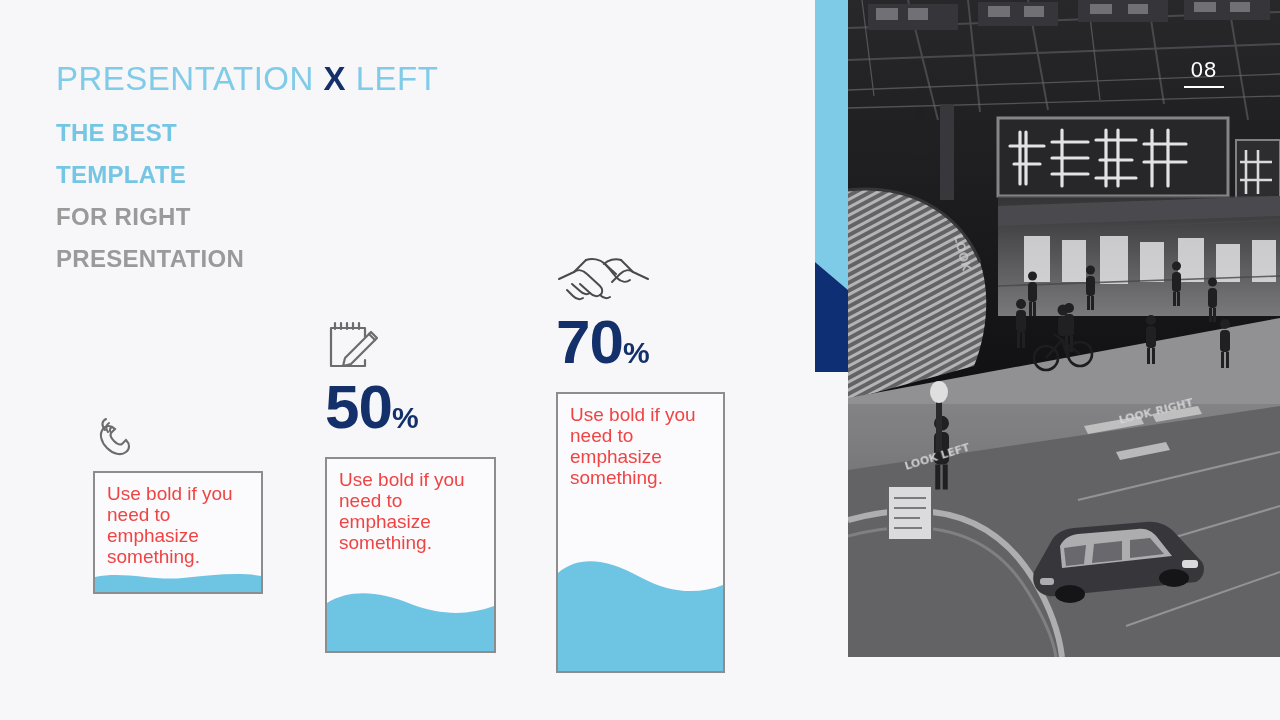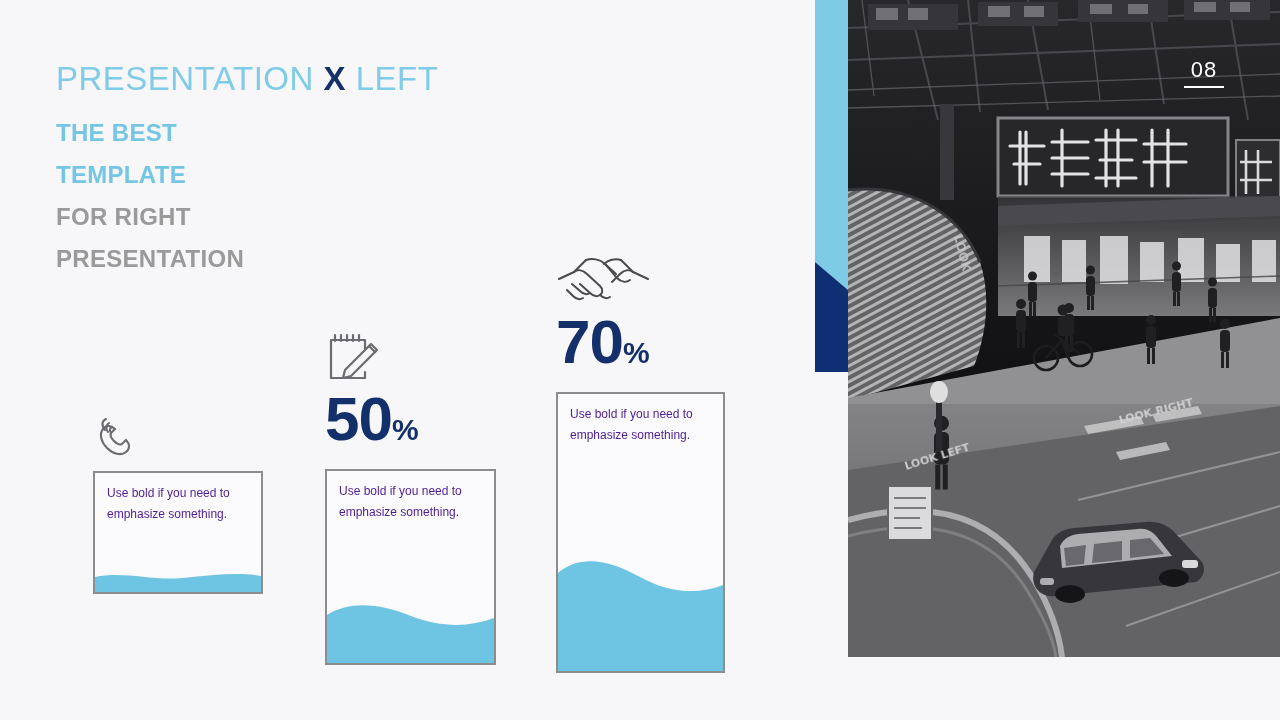--- a/index.html
+++ b/index.html
@@ -41,31 +41,31 @@
 
   .card {
     position:relative;
     border:2px solid #8d8d8d;
     background:#fbfafc;
     overflow:hidden;
   }
   .card-text {
     position:relative; z-index:2;
     padding:10px 12px 0 12px;
-    font-size:12px; line-height:21px; color:#4c1d95;
+    font-size:19px; line-height:21px; color:#ef4444;
   }
   .wave { position:absolute; left:0; bottom:0; width:100%; z-index:1; }
   .wave svg { display:block; width:100%; height:100%; }
 
   
   #stat-1 { left:93px;  top:415px; }
   #stat-1 .card { width:170px; height:123px; }
   #stat-1 .wave { height:22px; }
 
-  #stat-2 { left:325px; top:332px; }
+  #stat-2 { left:325px; top:320px; }
   #stat-2 .card { width:171px; height:196px; }
   #stat-2 .wave { height:66px; }
 
   #stat-3 { left:556px; top:255px; }
   #stat-3 .card { width:169px; height:281px; }
   #stat-3 .wave { height:120px; }
 
   
   .deco { position:absolute; left:808px; top:0; width:46px; height:372px; }
   .deco svg { display:block; }

